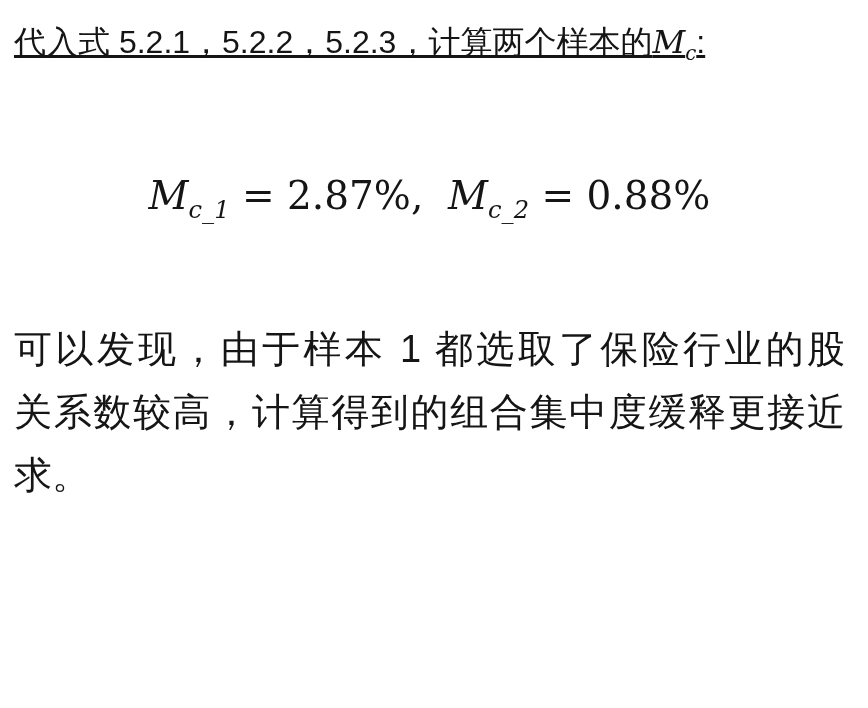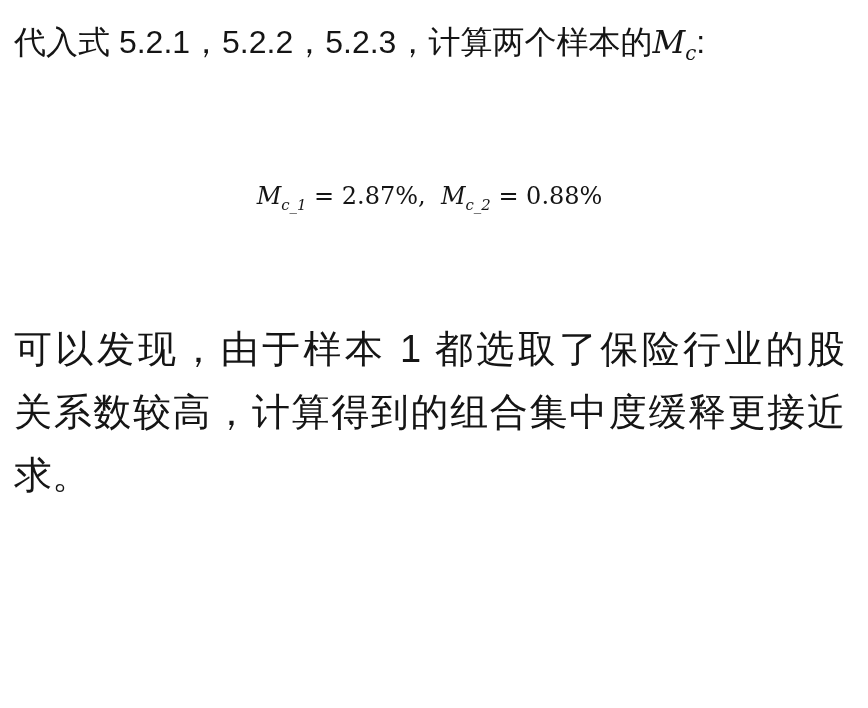--- a/index.html
+++ b/index.html
@@ -16,26 +16,27 @@
     color: #151515;
     font-family: "Liberation Sans", "DejaVu Sans", sans-serif;
     padding: 14px 23px 0 14px;
     overflow: hidden;
   }
   .intro {
     margin: 0;
     font-size: 32px;
     line-height: 56px;
     white-space: nowrap;
+    text-decoration: underline;
   }
   .formula {
     margin: 100px 0 0 0;
     text-align: center;
     font-family: "DejaVu Serif", "Liberation Serif", serif;
-    font-size: 24px;
+    font-size: 39px;
     line-height: 52px;
     white-space: nowrap;
   }
   .body-block {
     margin-top: 96px;
   }
   .body-line {
     font-size: 38px;
     line-height: 63px;
     height: 63px;

